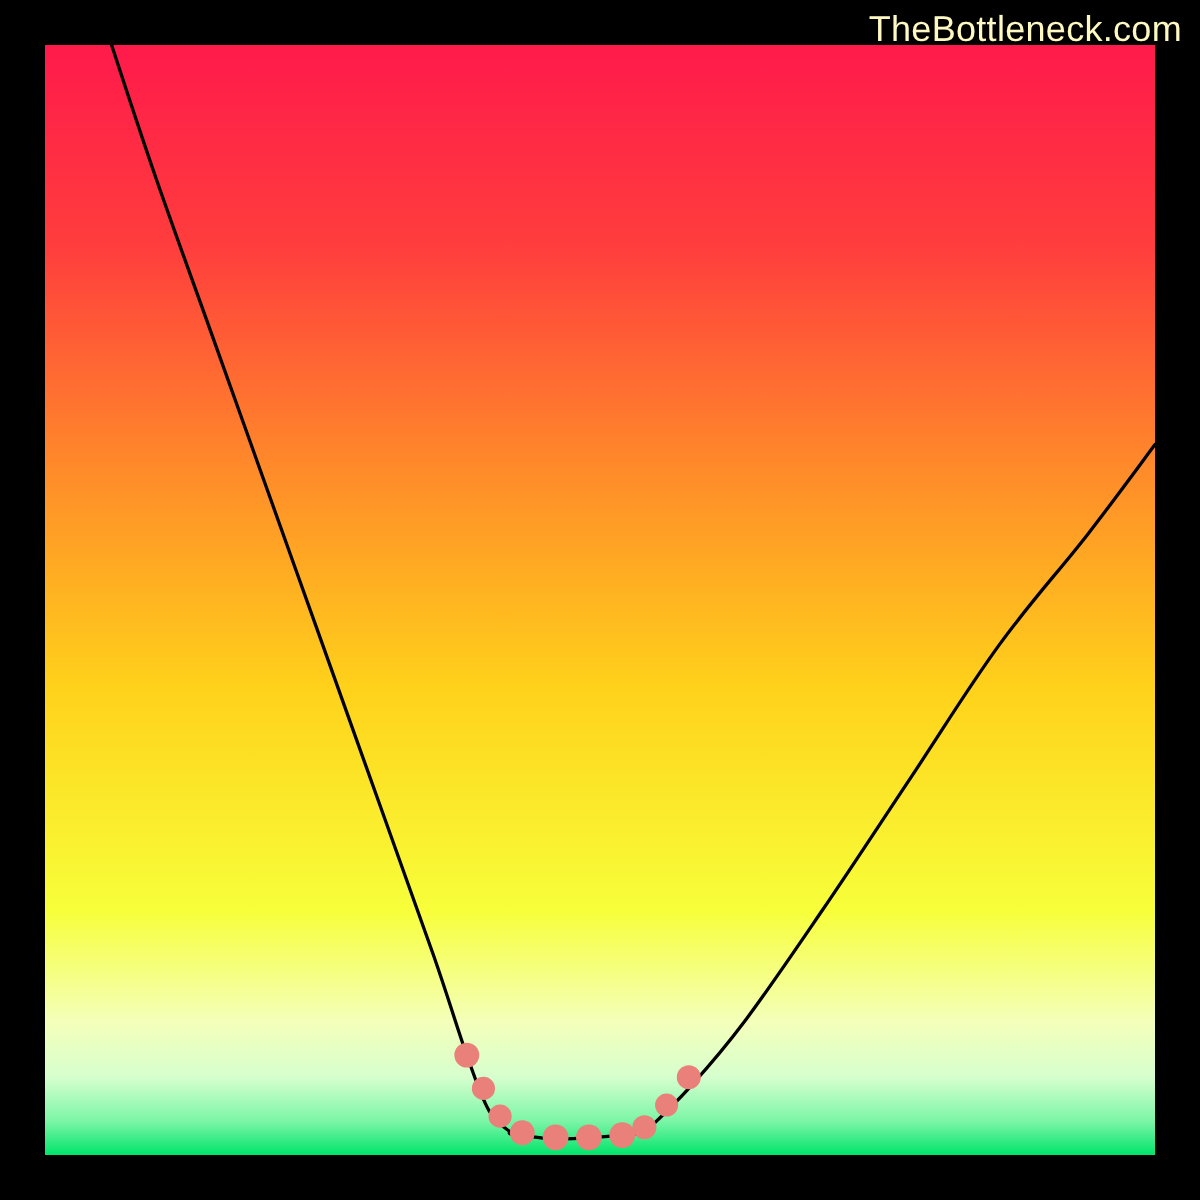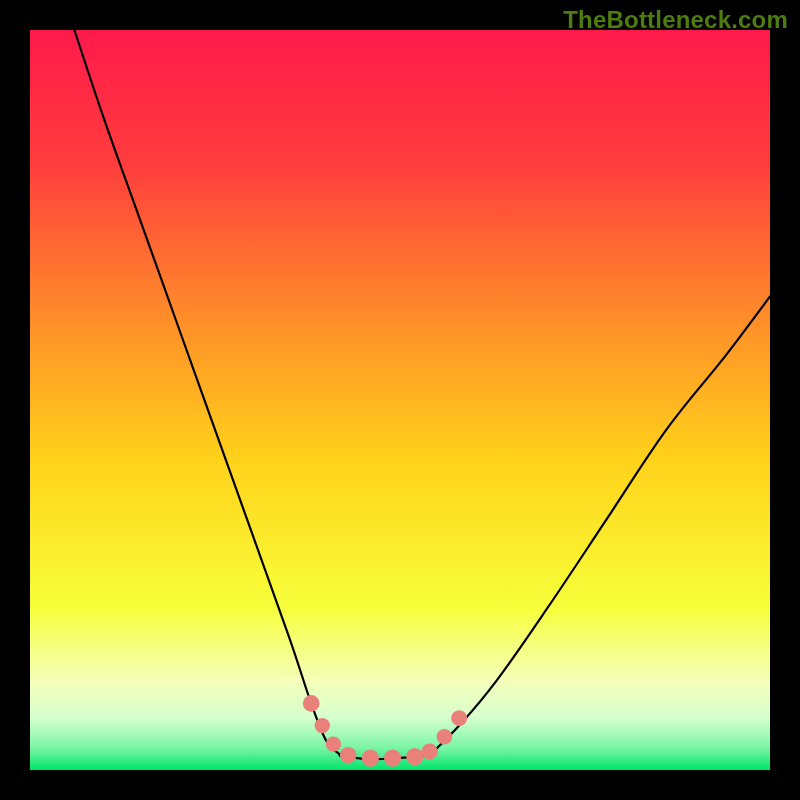--- a/index.html
+++ b/index.html
@@ -24,23 +24,23 @@
     left: 30px;
     top: 30px;
     width: 740px;
     height: 740px;
     overflow: hidden;
   }
   .watermark {
     position: absolute;
     top: 6px;
     right: 12px;
-    color: #4d7c0f;
+    color: #fef9c3;
     font-size: 24px;
-    font-weight: 700;
+    font-weight: 400;
     letter-spacing: 0.2px;
     user-select: none;
   }
   svg { display: block; }
 </style>
 </head>
 <body>
 
 <div class="frame">
   <div class="plot">

